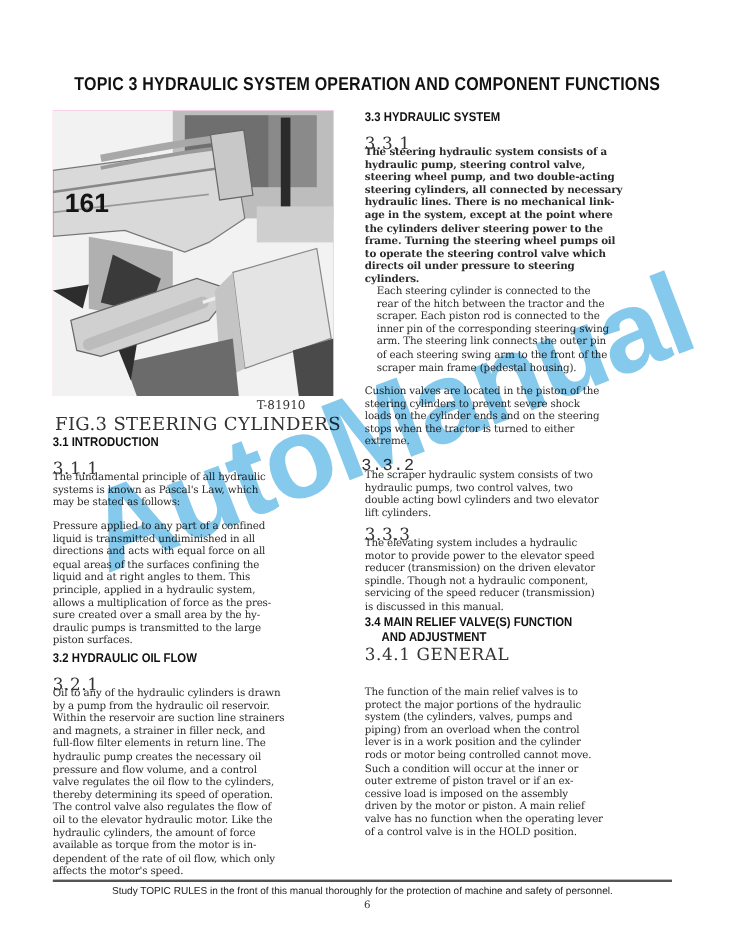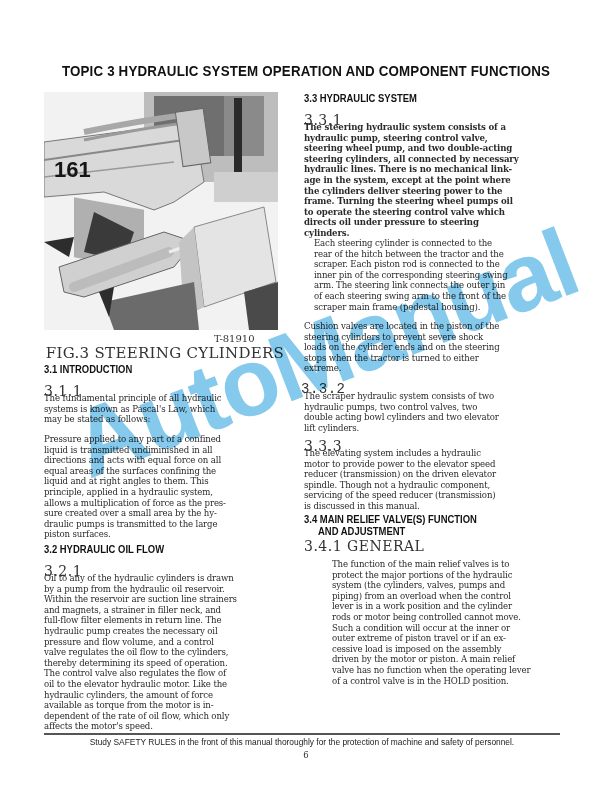--- a/index.html
+++ b/index.html
@@ -175,30 +175,30 @@
 <div class="para" style="left:304px; top:448px;">The elevating system includes a hydraulic
 motor to provide power to the elevator speed
 reducer (transmission) on the driven elevator
 spindle. Though not a hydraulic component,
 servicing of the speed reducer (transmission)
 is discussed in this manual.</div>
 
 <div class="sec-heading" style="left:304px; top:513px;">3.4 MAIN RELIEF VALVE(S) FUNCTION</div>
 <div class="sec-heading" style="left:318px; top:525px;">AND ADJUSTMENT</div>
 <div class="sub-id" style="left:304px; top:538px;">3.4.1 GENERAL</div>
-<div class="para" style="left:304px; top:559px;margin-left:28px;">The function of the main relief valves is to
+<div class="para" style="left:304px; top:572px;">The function of the main relief valves is to
 protect the major portions of the hydraulic
 system (the cylinders, valves, pumps and
 piping) from an overload when the control
 lever is in a work position and the cylinder
 rods or motor being controlled cannot move.
 Such a condition will occur at the inner or
 outer extreme of piston travel or if an ex-
 cessive load is imposed on the assembly
 driven by the motor or piston. A main relief
 valve has no function when the operating lever
 of a control valve is in the HOLD position.</div>
 
 <div class="rule"></div>
-<div class="footer-note">Study SAFETY RULES in the front of this manual thoroughly for the protection of machine and safety of personnel.</div>
+<div class="footer-note">Study TOPIC RULES in the front of this manual thoroughly for the protection of machine and safety of personnel.</div>
 <div class="page-number">6</div>
 
 <div class="watermark">AutoManual</div>
 
 </body></html>

